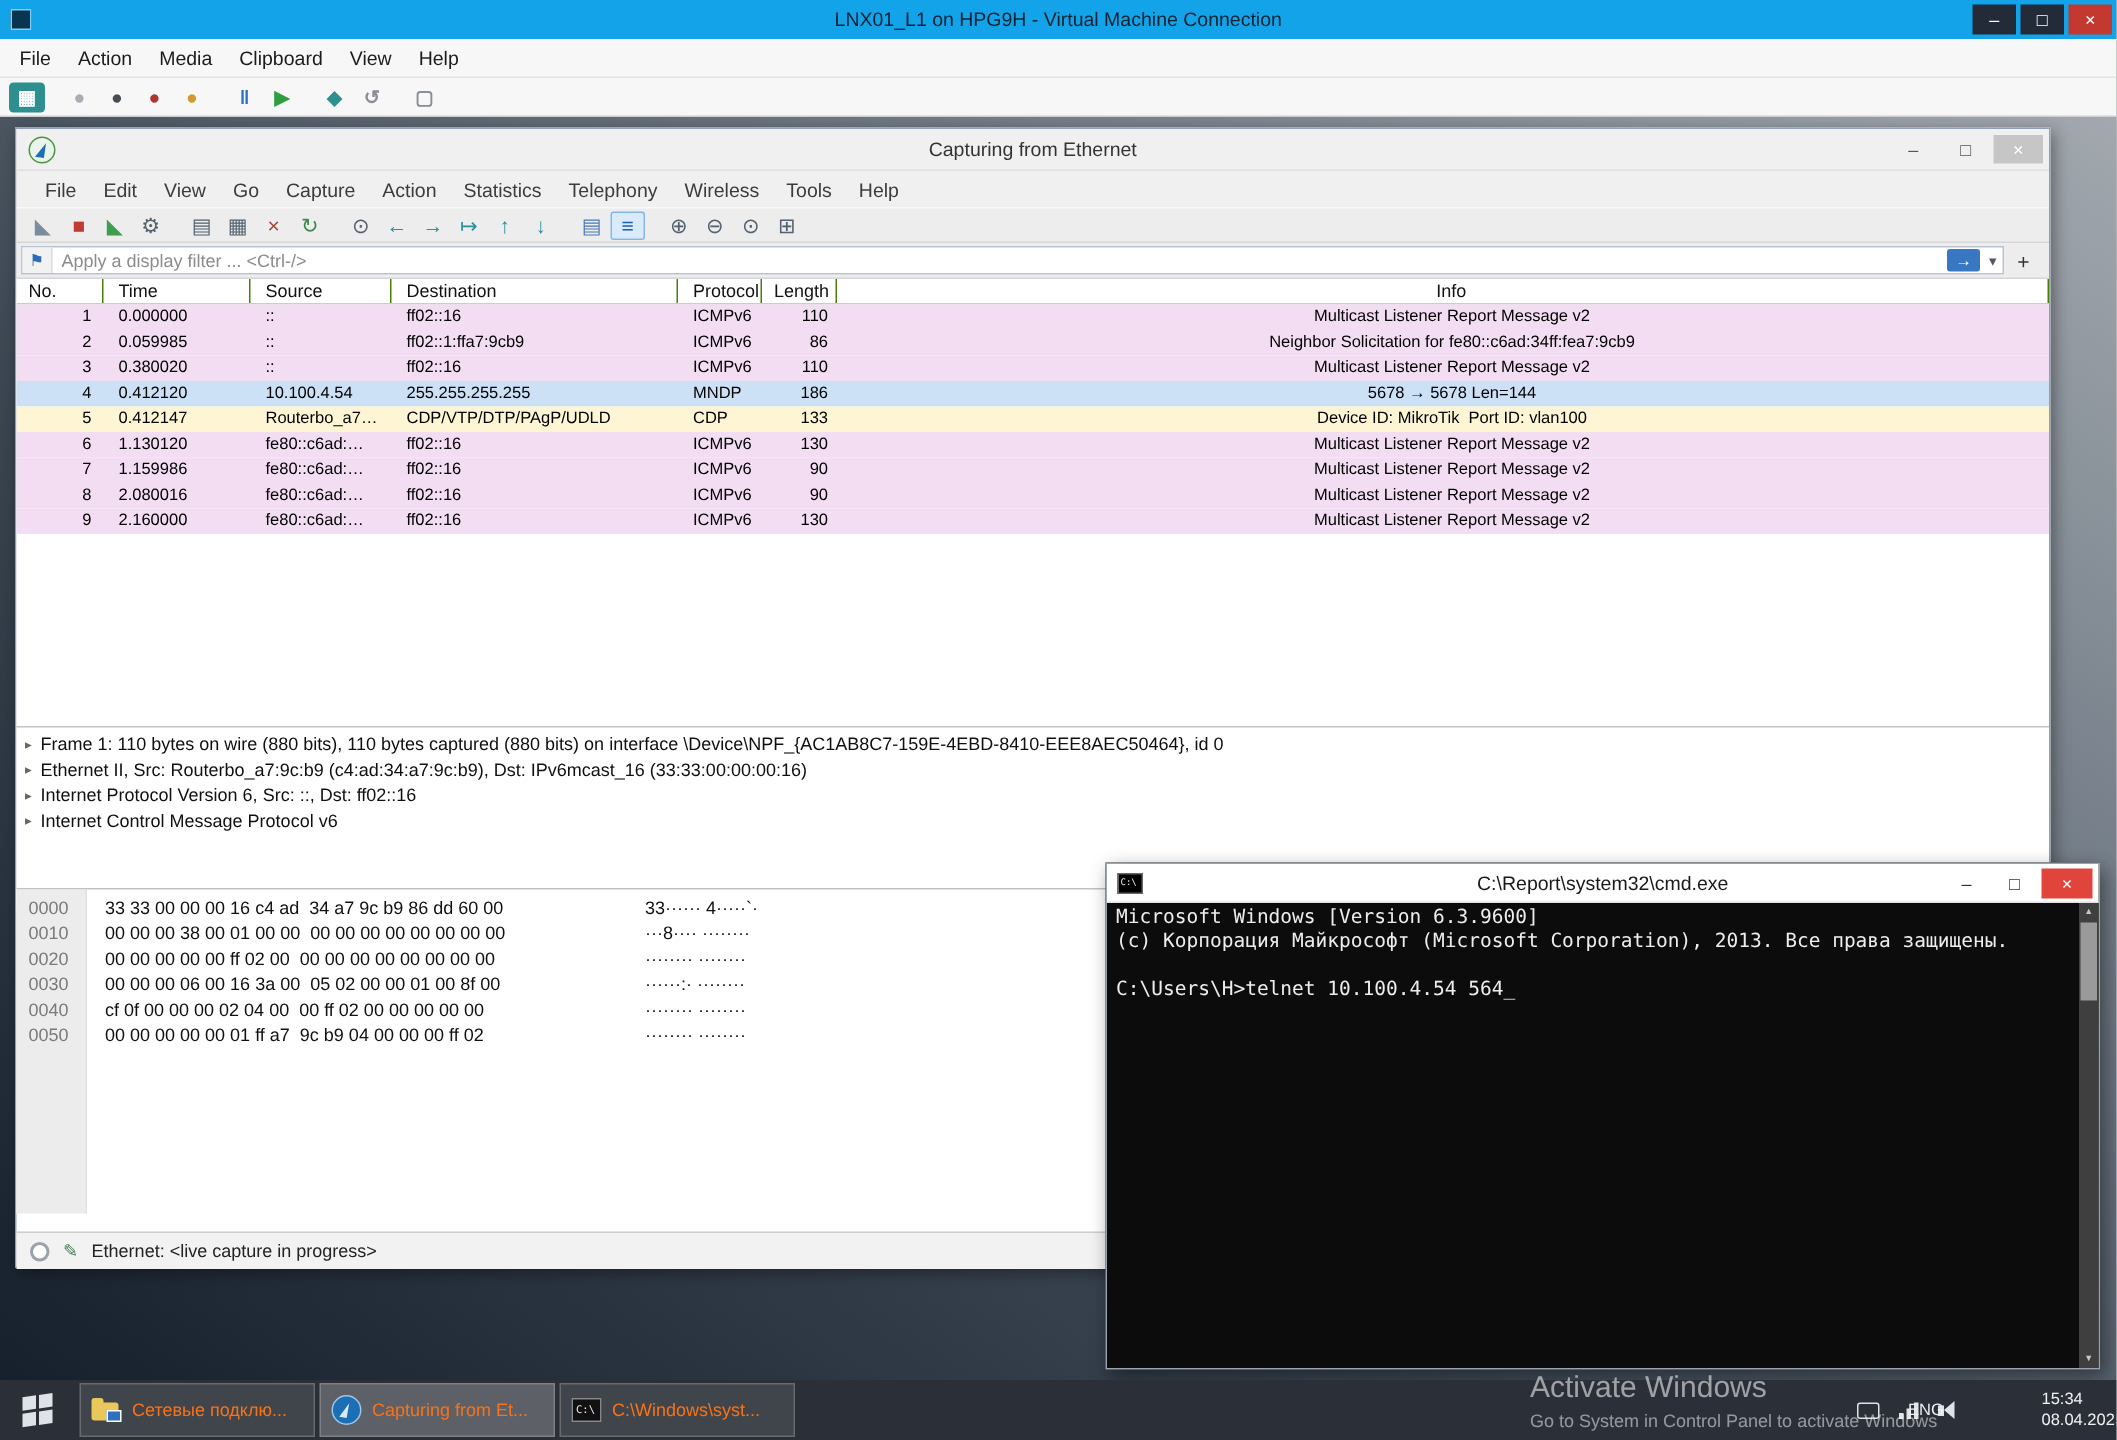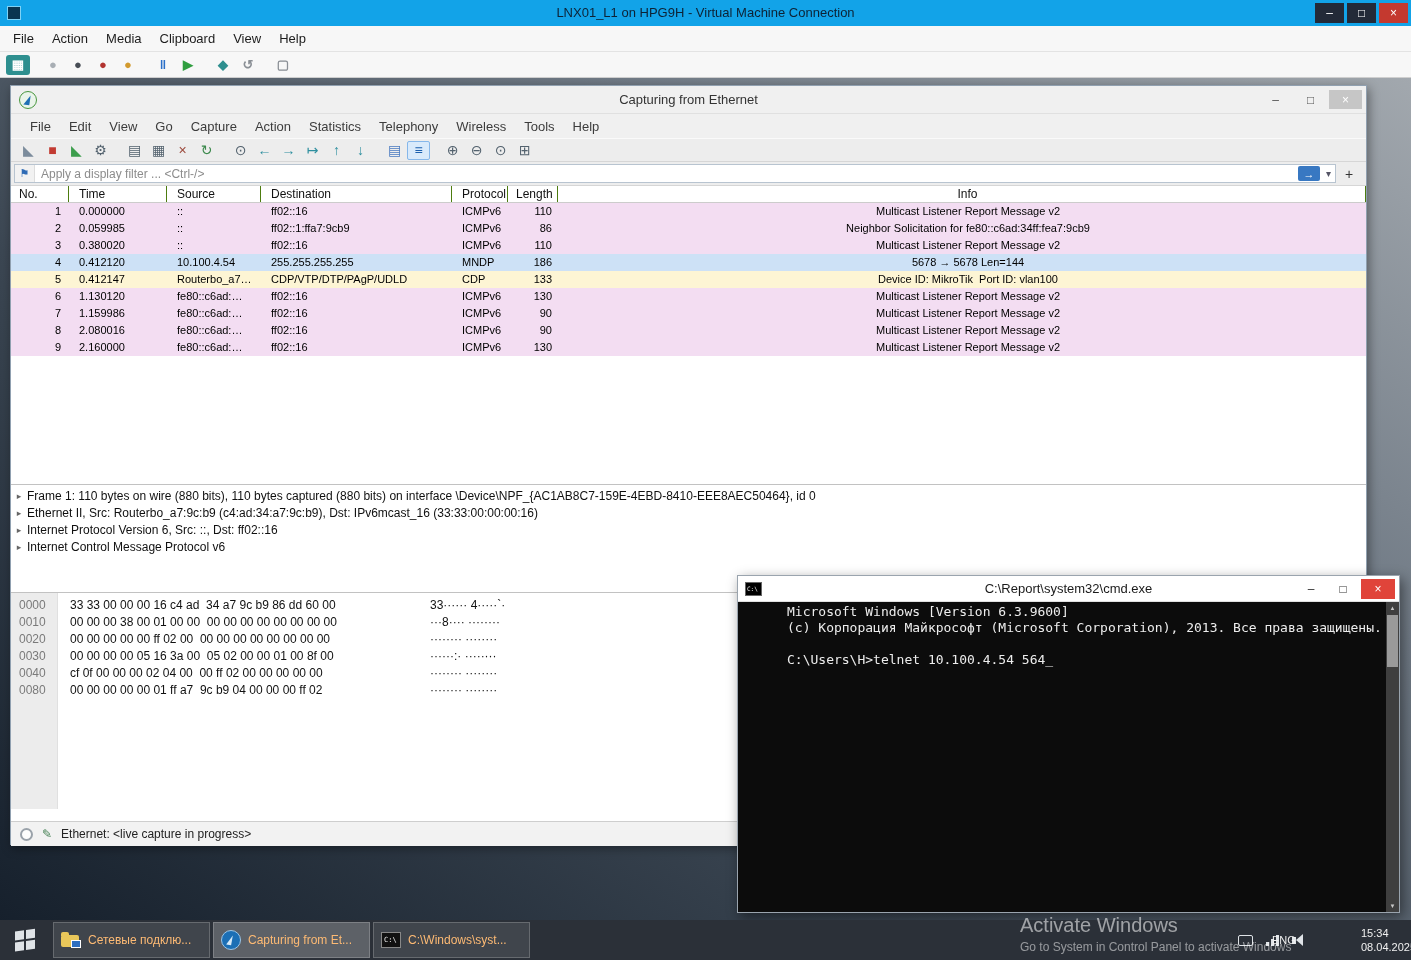--- a/index.html
+++ b/index.html
@@ -80,41 +80,41 @@
 
   
   .cmd{position:absolute;left:737px;top:497px;width:663px;height:338px;background:#0c0c0c;border:1px solid #9aa4ae;box-shadow:3px 4px 12px rgba(0,0,0,.45);z-index:20;}
   .cmd-title{position:absolute;left:0;top:0;right:0;height:26px;background:#fff;border-bottom:1px solid #e0e0e0;}
   .cmd-title-text{position:absolute;left:0;right:0;top:0;line-height:26px;text-align:center;font-size:13px;color:#1a1a1a;}
   .cmd-ico{position:absolute;left:7px;top:6px;width:17px;height:14px;background:#000;border:1px solid #666;color:#eee;font-family:"DejaVu Sans Mono",monospace;font-size:6px;line-height:12px;padding-left:1px;}
   .cmd-caps{position:absolute;right:4px;top:3px;display:flex;gap:4px;align-items:center;}
   .cmd-cap{width:28px;height:20px;display:flex;align-items:center;justify-content:center;font-size:12px;color:#333;}
   .cmd-cap.close{width:34px;background:#e0443a;color:#fff;}
   .cmd-body{position:absolute;left:0;top:26px;right:13px;bottom:0;background:#0c0c0c;padding:2px 6px;overflow:hidden;}
-  .cline{height:16px;line-height:16px;font-family:"DejaVu Sans Mono",monospace;font-size:13px;color:#ededed;white-space:pre;margin-left:43px;}
+  .cline{height:16px;line-height:16px;font-family:"DejaVu Sans Mono",monospace;font-size:13px;color:#ededed;white-space:pre;}
   .cmd-scroll{position:absolute;right:0;top:26px;bottom:0;width:13px;background:#3f3f3f;}
   .sc-arrow{position:absolute;left:0;right:0;height:12px;display:flex;align-items:center;justify-content:center;color:#c8c8c8;font-size:6px;}
   .sc-arrow.up{top:0;}
   .sc-arrow.down{bottom:0;}
   .sc-thumb{position:absolute;left:1px;right:1px;top:13px;height:52px;background:#9a9a9a;}
 
   
   .wm{position:absolute;left:1020px;top:836px;z-index:40;}
   .wm1{font-size:20px;color:rgba(255,255,255,.55);}
   .wm2{font-size:12px;margin-top:3px;color:rgba(255,255,255,.5);}
 
   
   .taskbar{position:absolute;left:0;bottom:0;width:100%;height:40px;background:#2b3038;z-index:30;}
   .start{position:absolute;left:0;top:0;width:50px;height:40px;display:flex;align-items:center;justify-content:center;}
   .winlogo{width:21px;height:21px;display:grid;grid-template-columns:9px 9px;grid-template-rows:9px 9px;gap:2px;transform:skewY(-8deg);}
   .winlogo b{background:#dfe3e7;}
   .titems{position:absolute;left:53px;top:2px;display:flex;gap:3px;}
   .titem{width:157px;height:36px;background:rgba(255,255,255,.10);border:1px solid rgba(255,255,255,.20);display:flex;align-items:center;gap:7px;padding:0 7px;}
   .titem.active{background:rgba(255,255,255,.24);}
-  .tlabel{font-size:12px;color:#fdba74;white-space:nowrap;overflow:hidden;}
+  .tlabel{font-size:12px;color:#f97316;white-space:nowrap;overflow:hidden;}
   .ico-net{width:20px;height:16px;position:relative;flex:0 0 auto;}
   .ico-net:before{content:"";position:absolute;left:0;top:0;width:8px;height:4px;background:#e9c75a;border-radius:2px 2px 0 0;}
   .ico-net .folder{position:absolute;left:0;top:3px;width:18px;height:12px;background:#e9c75a;border-radius:2px;}
   .ico-net .scr{position:absolute;right:0;bottom:0;width:10px;height:8px;background:#2f6fc0;border:1px solid #fff;}
   .ico-ws{width:20px;height:20px;border-radius:50%;background:#1c6fb5;border:1px solid #9cc6e8;position:relative;flex:0 0 auto;}
   .ico-ws:before{content:"";position:absolute;left:5px;top:4px;width:0;height:0;border-left:5px solid transparent;border-bottom:10px solid #d6eaf8;transform:rotate(10deg);}
   .ico-cmd{width:20px;height:16px;background:#111;border:1px solid #888;color:#eee;font-family:"DejaVu Sans Mono",monospace;font-size:7px;line-height:14px;padding-left:2px;flex:0 0 auto;}
   .tray{position:absolute;left:1238px;top:0;height:40px;display:flex;align-items:center;gap:13px;}
   .tr-display{width:15px;height:11px;border:1.5px solid #dfe3e7;border-radius:2px;}
   .tr-net{display:flex;align-items:flex-end;gap:2px;height:11px;}
@@ -374,32 +374,32 @@
           </div>
 
           <div class="hexrow" data-name="hex-row">
             <span class="hoff" data-name="hex-offset">0020</span>
             <span class="hbytes" data-name="hex-bytes">00 00 00 00 00 ff 02 00  00 00 00 00 00 00 00 00</span>
             <span class="hascii" data-name="hex-ascii">········ ········</span>
           </div>
 
           <div class="hexrow" data-name="hex-row">
             <span class="hoff" data-name="hex-offset">0030</span>
-            <span class="hbytes" data-name="hex-bytes">00 00 00 00 05 16 3a 00  05 02 00 00 01 00 8f 00</span>
+            <span class="hbytes" data-name="hex-bytes">00 00 00 06 00 16 3a 00  05 02 00 00 01 00 8f 00</span>
             <span class="hascii" data-name="hex-ascii">······:· ········</span>
           </div>
 
           <div class="hexrow" data-name="hex-row">
             <span class="hoff" data-name="hex-offset">0040</span>
             <span class="hbytes" data-name="hex-bytes">cf 0f 00 00 00 02 04 00  00 ff 02 00 00 00 00 00</span>
             <span class="hascii" data-name="hex-ascii">········ ········</span>
           </div>
 
           <div class="hexrow" data-name="hex-row">
-            <span class="hoff" data-name="hex-offset">0080</span>
+            <span class="hoff" data-name="hex-offset">0050</span>
             <span class="hbytes" data-name="hex-bytes">00 00 00 00 00 01 ff a7  9c b9 04 00 00 00 ff 02</span>
             <span class="hascii" data-name="hex-ascii">········ ········</span>
           </div>
 
         </div>
     </div>
 
     <div class="ws-status" data-name="wireshark-statusbar">
       <span class="st-circle" data-name="expert-info-icon"></span>
       <span class="st-pencil" data-name="capture-comment-icon">✎</span>

